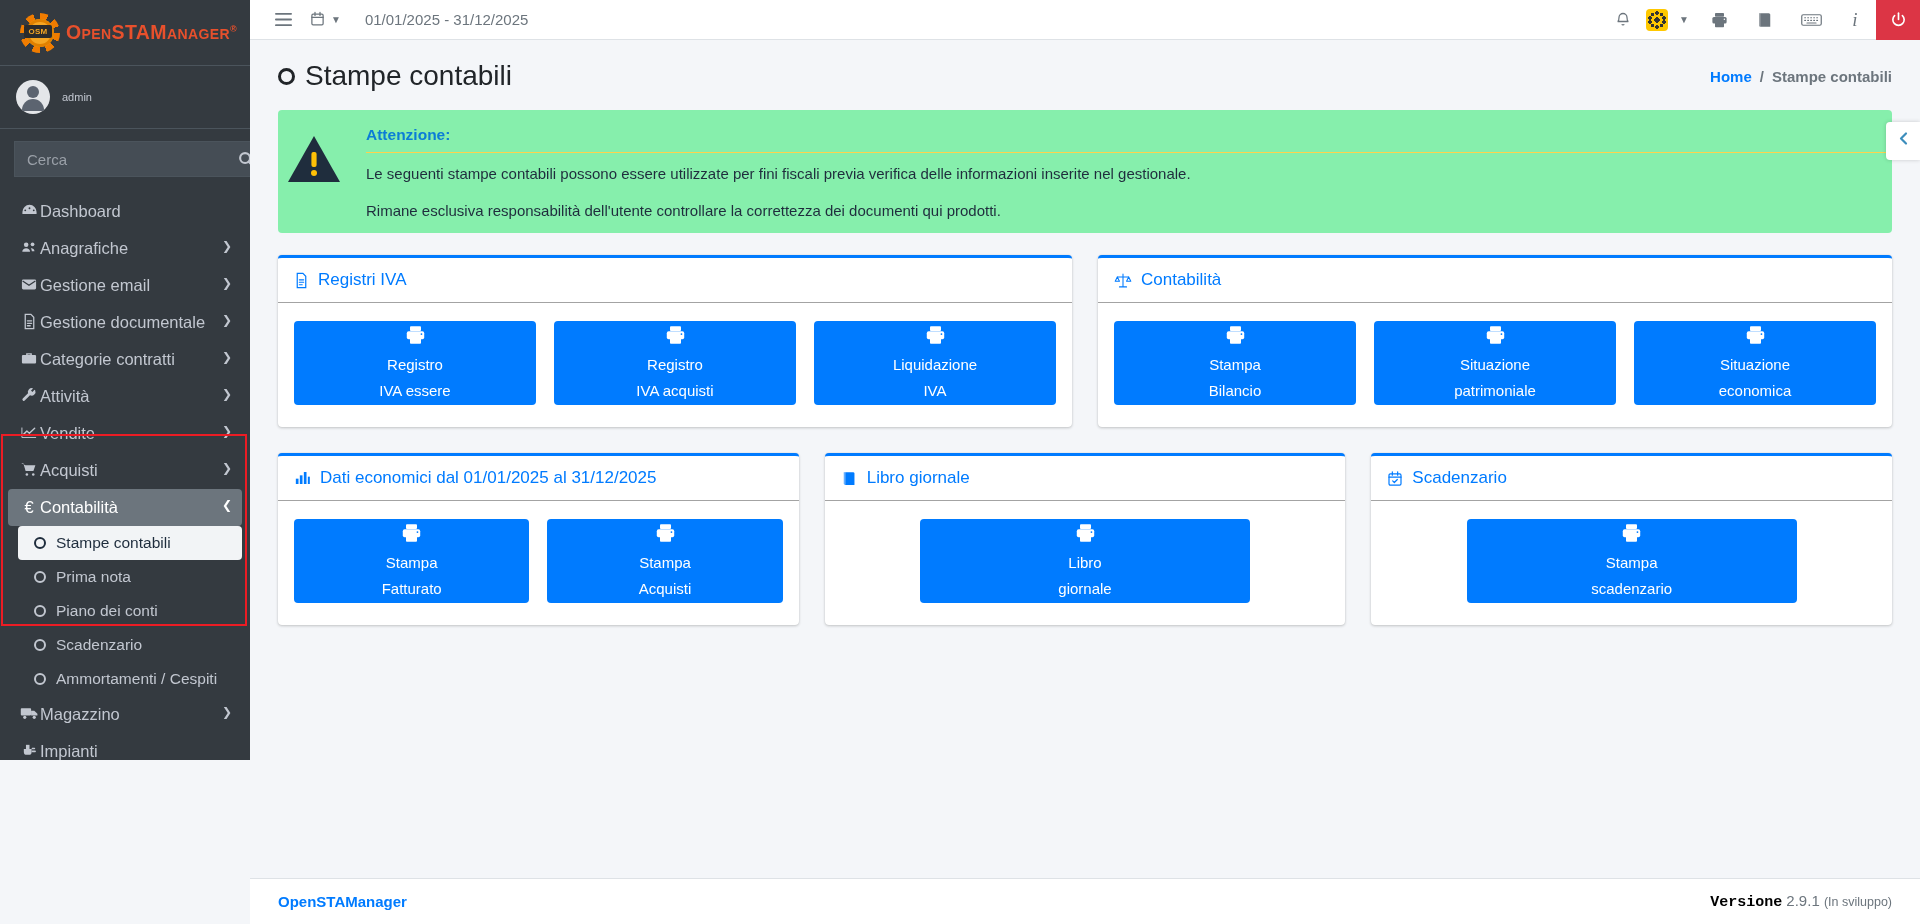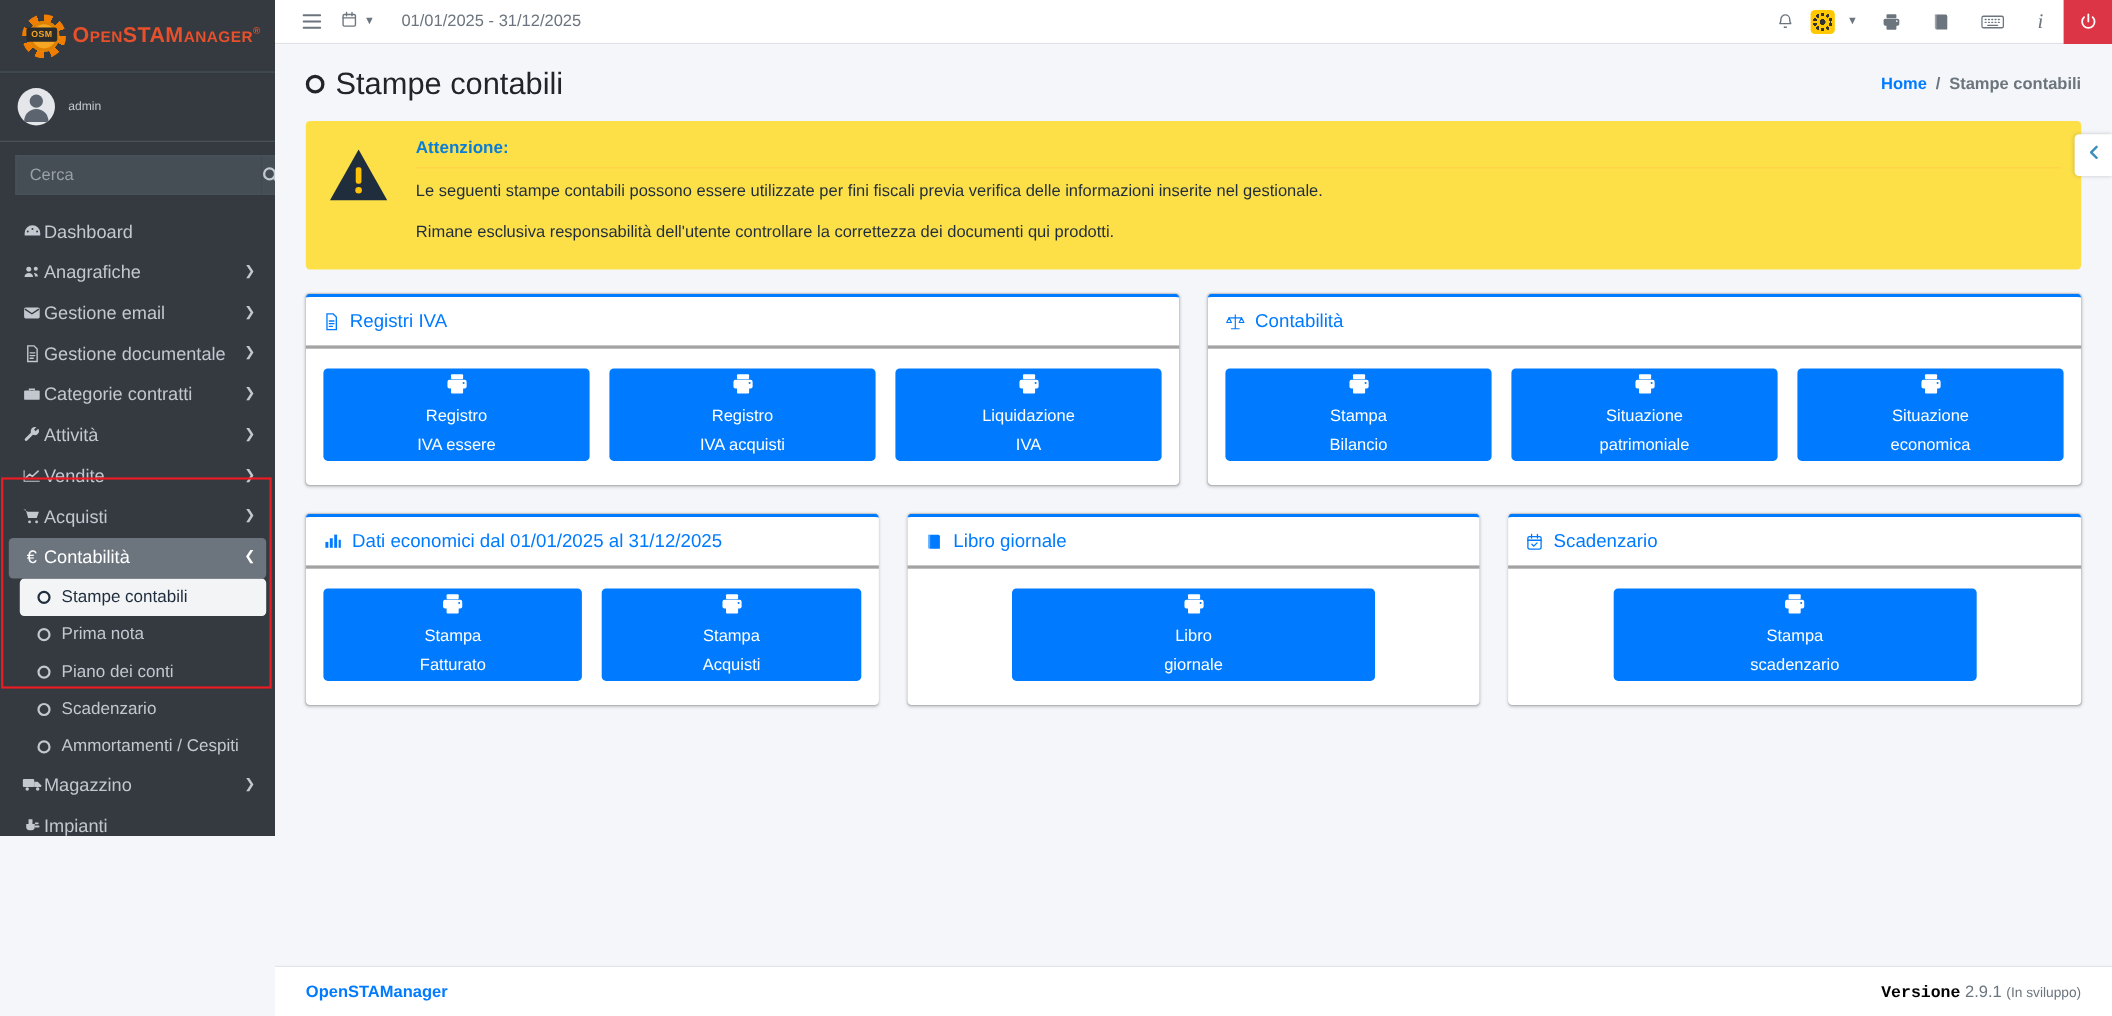--- a/index.html
+++ b/index.html
@@ -171,40 +171,40 @@
     display:flex; align-items:center; gap:10px;
     font-size: 28px; color:#212529; font-weight: normal;
   }
   .title-ring { width:17px;height:17px;border-radius:50%;border:3px solid #212529; }
   .breadcrumb { margin-left:auto; font-size:15px; color:#6c757d; display:flex; gap:8px;font-weight:bold; }
   .breadcrumb a { color:#007bff; text-decoration:none; cursor:pointer; }
 
   .content { padding: 8px 28px 0 28px; }
 
   .alert {
-    background:#fde047; border-radius:4px; padding: 14px 18px;
+    background:#86efac; border-radius:4px; padding: 14px 6px;
     display:flex; gap:22px; align-items:flex-start; margin-bottom: 22px;
     min-height: 108px;
   }
   .alert-icon { flex:0 0 60px; display:flex; align-items:center; justify-content:center; padding-top:10px; }
   .alert-body { flex:1; padding-top:2px; }
   .alert-title { color:#0b7dd6; font-weight:bold; font-size:15.5px; margin-bottom:8px; }
   .alert-hr { height:1px; background:#ffd24d; margin: 0 0 12px 0; }
   .alert-line { color:#1f2d3d; font-size:15px; margin-bottom:20px; }
-  .alert-line:last-child { margin-bottom:12px; }
+  .alert-line:last-child { margin-bottom:0; }
 
   .row { display:flex; gap:26px; margin-bottom: 26px; }
 
   .card {
     background:#fff; border-radius:4px; border-top:3px solid #007bff;
     box-shadow: 0 0 1px rgba(0,0,0,.125), 0 1px 3px rgba(0,0,0,.2);
     display:flex; flex-direction:column;
   }
   .card-header {
-    padding: 12px 16px; border-bottom:3px solid #a3a3a3;
+    padding: 12px 16px; border-bottom:1px solid #a3a3a3;
     display:flex; align-items:center; gap:9px;
     color:#007bff; font-size:17px;
   }
   .card-header .hi { display:flex; align-items:center; color:#007bff; }
   .card-body { padding: 18px 16px 22px 16px; display:flex; gap:18px; }
 
   .bigbtn {
     background:#007bff; border:none; border-radius:4px; color:#fff;
     height: 84px; display:flex; flex-direction:column; align-items:center; justify-content:center;
     gap:4px; cursor:pointer; font-size:15px; line-height:1.45;

